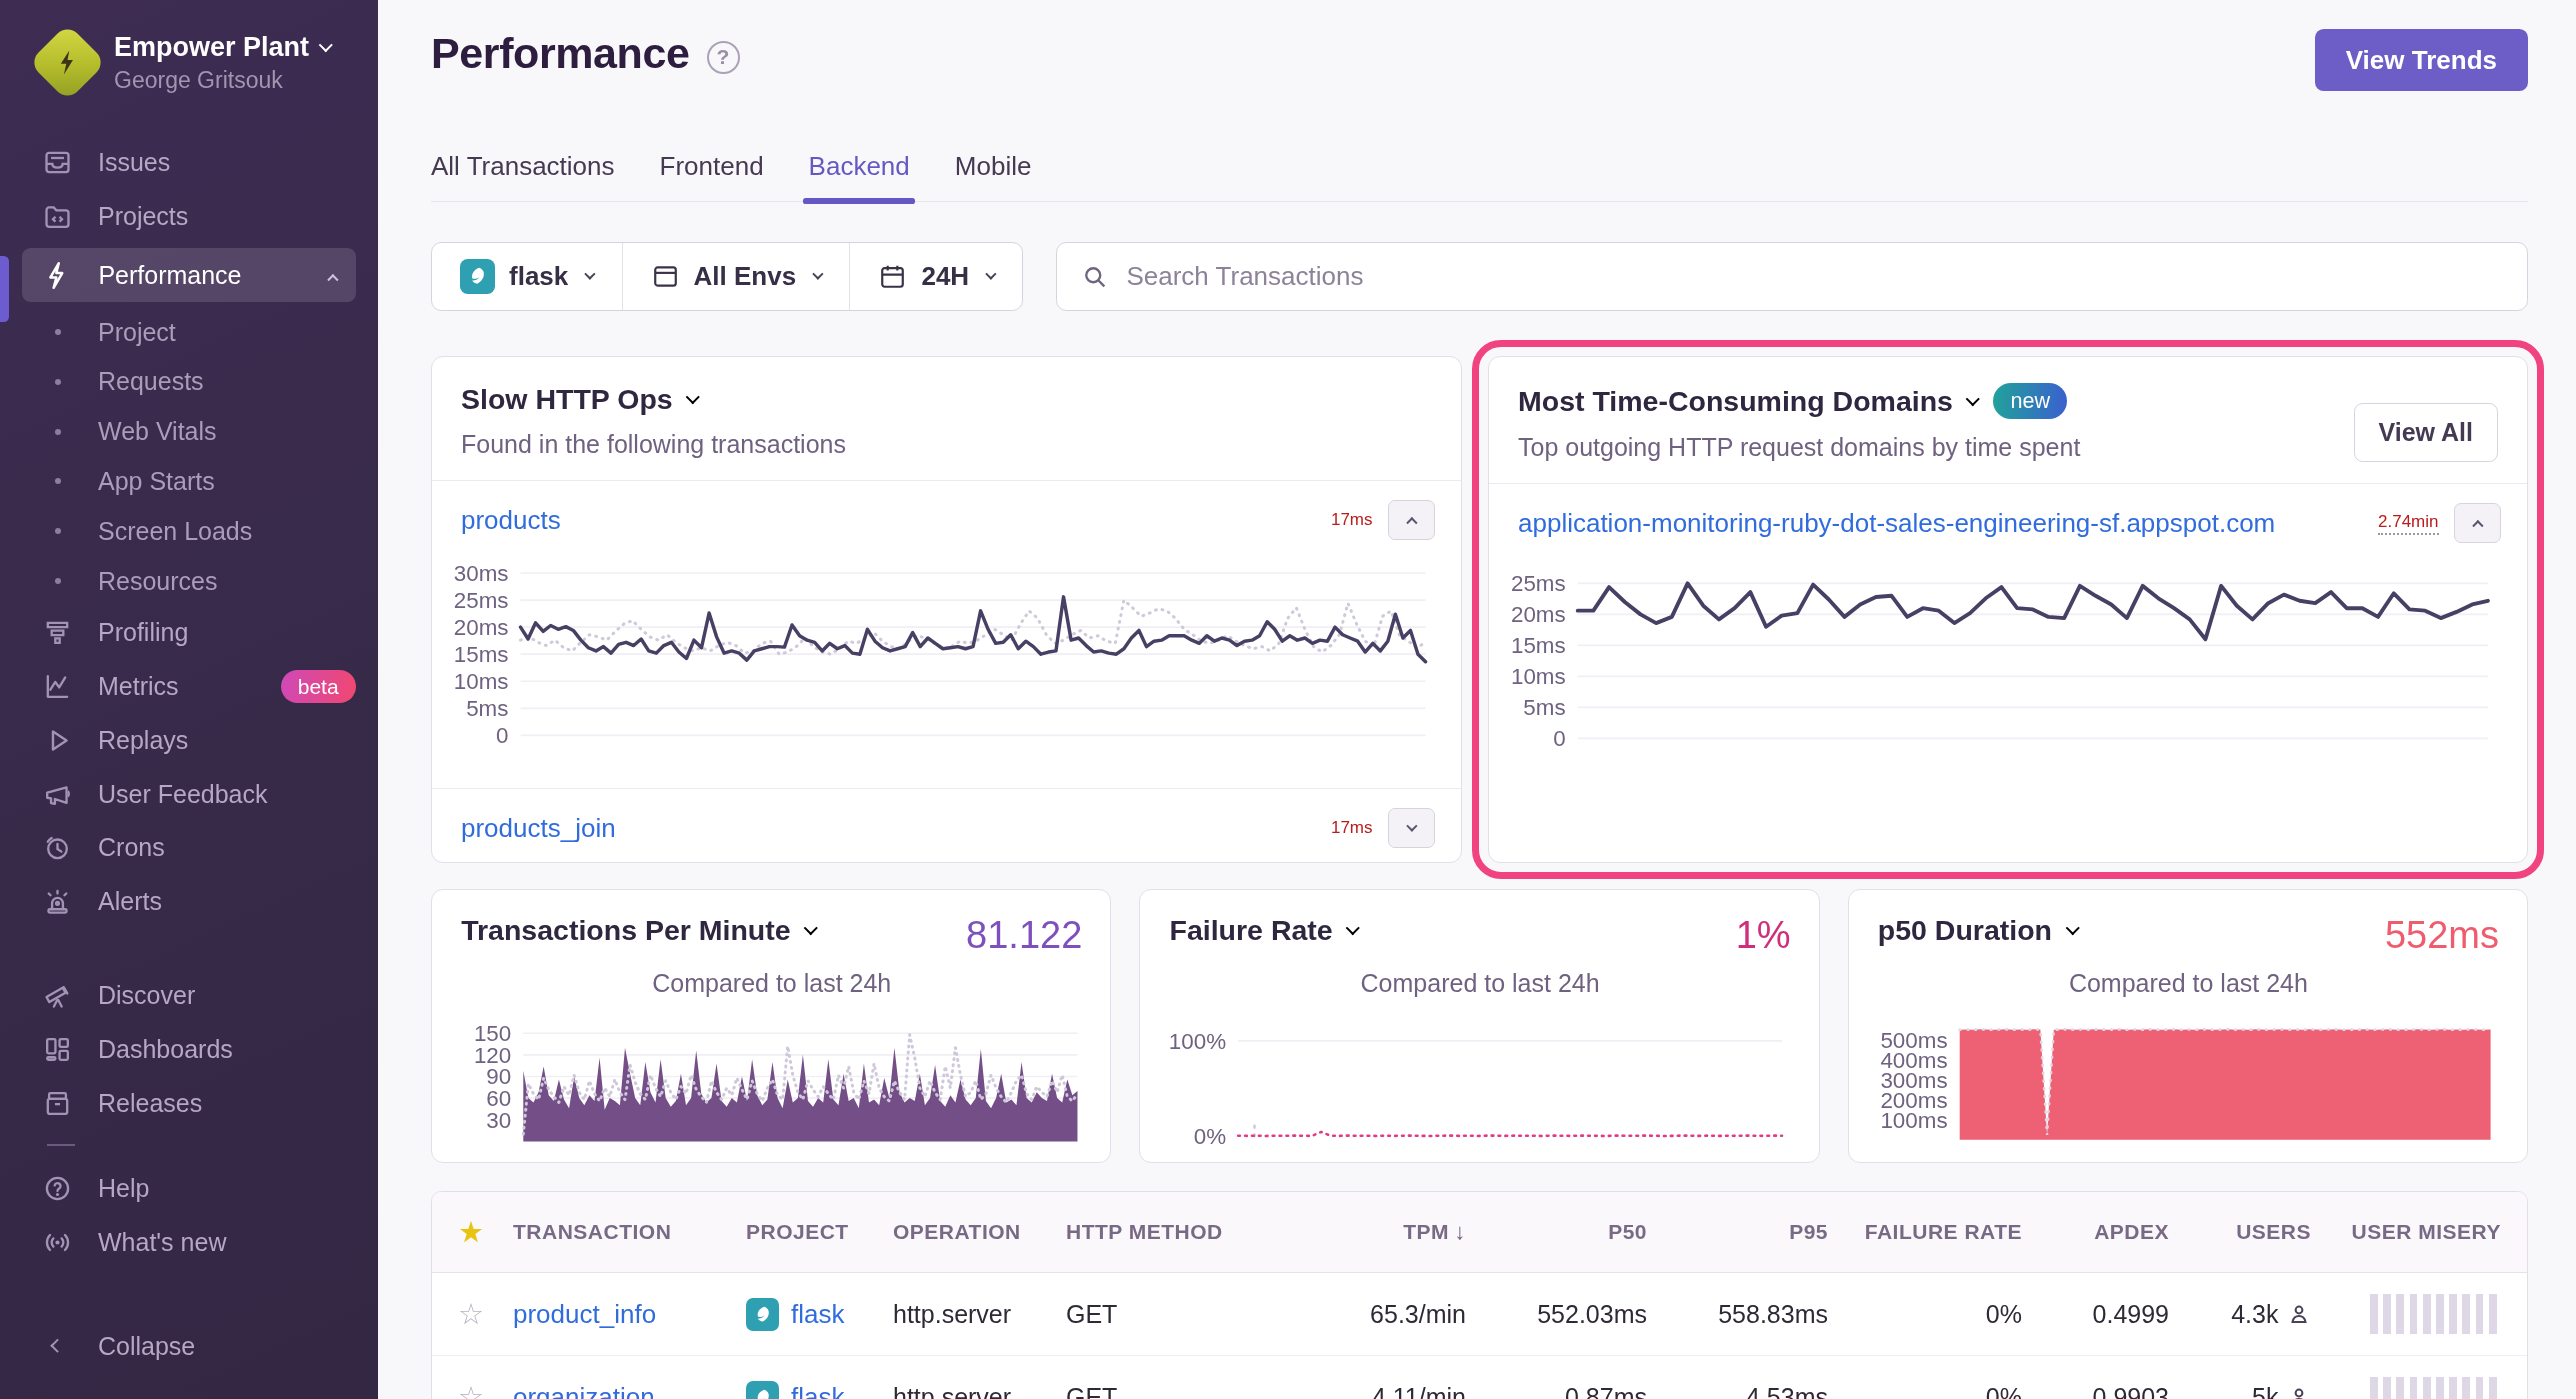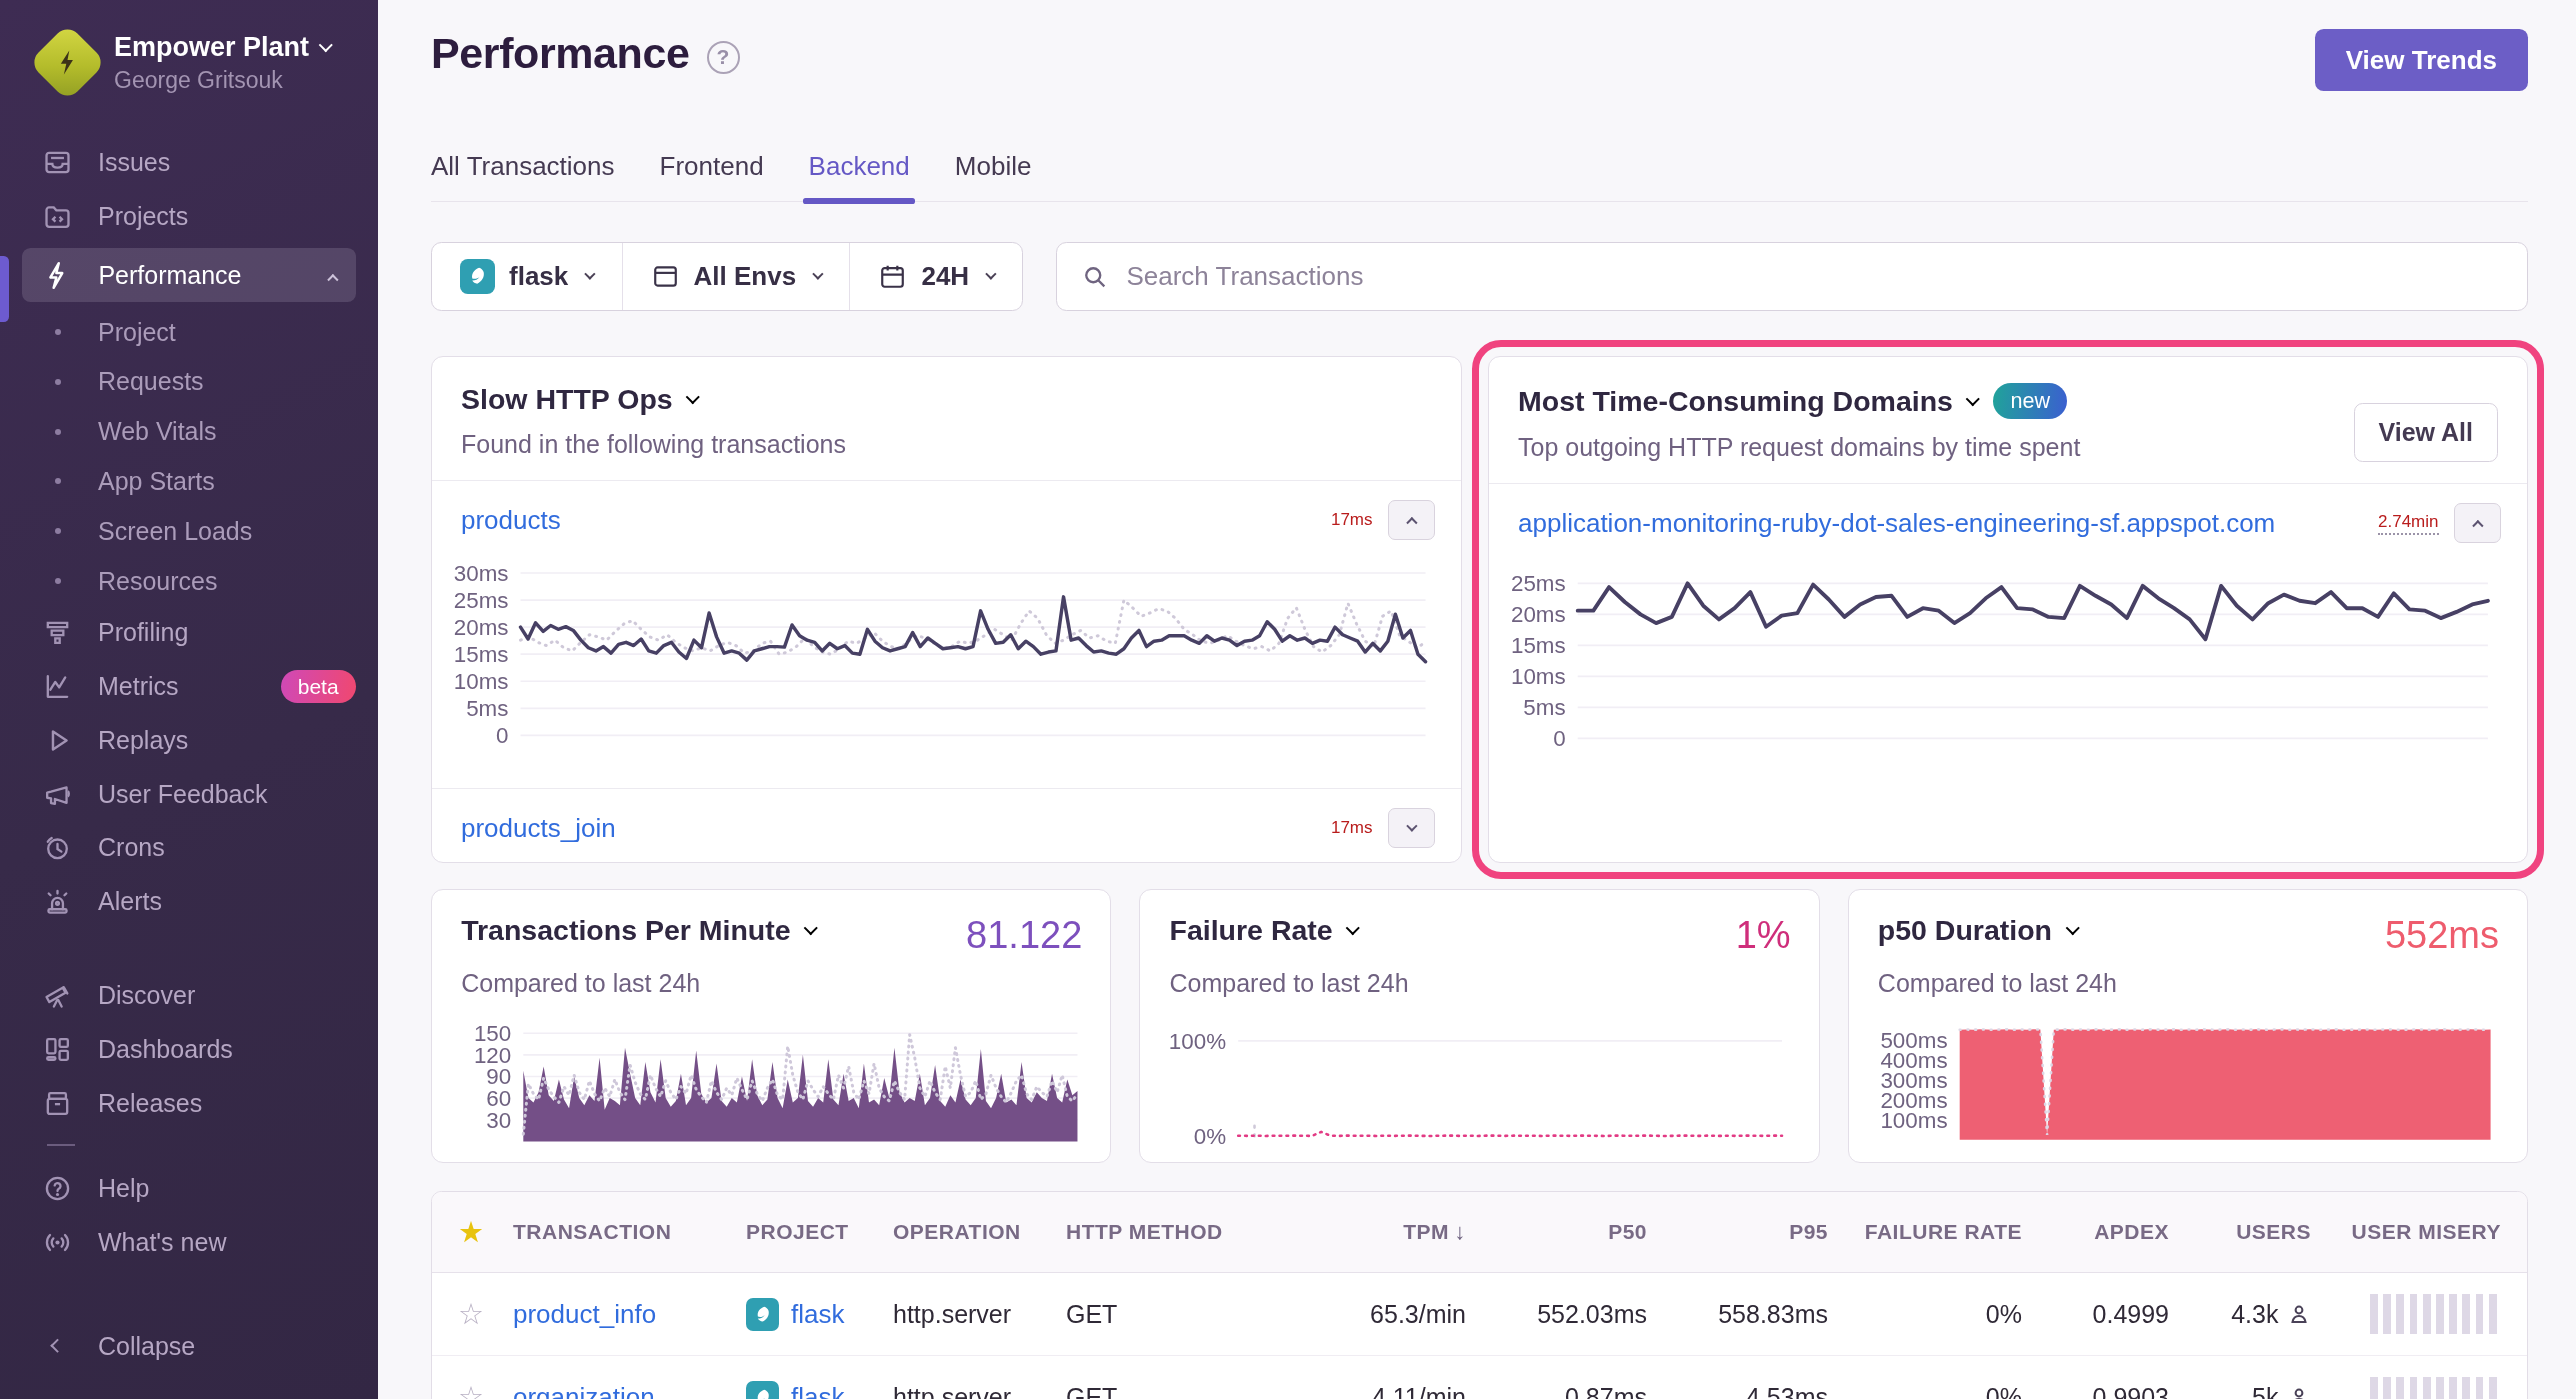--- a/index.html
+++ b/index.html
@@ -79,21 +79,21 @@
   .tgl .chev { width:7.8px; height:7.8px; }
   .op-chart { height:217px; margin:3.5px 24px 0 5.2px; }
   .bottom-row { margin-top:auto; border-top:1.7px solid #eceaf0; }
   .card-domains { position:relative; }
   .ring { position:absolute; inset:-16.4px; border:7.8px solid #f0437f; border-radius:29px; pointer-events:none; }
 
   .mini-cards { display:flex; gap:28px; margin-top:26px; }
   .mini { flex:1; height:274px; padding:24px 28px 0 24px; }
   .mini-head { display:flex; justify-content:space-between; align-items:flex-start; padding-left:5.2px; }
   .mini-val { font-size:38px; }
-  .mini-sub { font-size:25px; color:#6f6180; margin-top:12px; padding-left:5.2px; }
+  .mini-sub { font-size:25px; color:#6f6180; margin-top:12px; padding-left:5.2px;text-align:center; }
   .mini-chart { height:131px; margin-top:21px; }
 
   
   .tx-table { margin-top:28px; background:#fff; border:1.7px solid #e2dde7; border-radius:10.4px 10.4px 0 0; overflow:hidden; }
   .tgrid { display:grid; grid-template-columns:55px 233px 147px 173px 198px 1fr 181px 181px 194px 147px 142px 190px; align-items:center; padding:0 26px; }
   .thead { background:#faf8fb; border-bottom:1.7px solid #e6e1ea; height:81px; }
   .th { font-size:21px; font-weight:bold; letter-spacing:0.5px; color:#786a85; text-transform:uppercase; }
   .trow { height:83px; border-bottom:1.7px solid #f0edf3; font-size:25px; color:#2f2936; }
   .r { text-align:right; justify-self:end; }
   .star-filled { color:#e8c30f; font-size:29px; }

